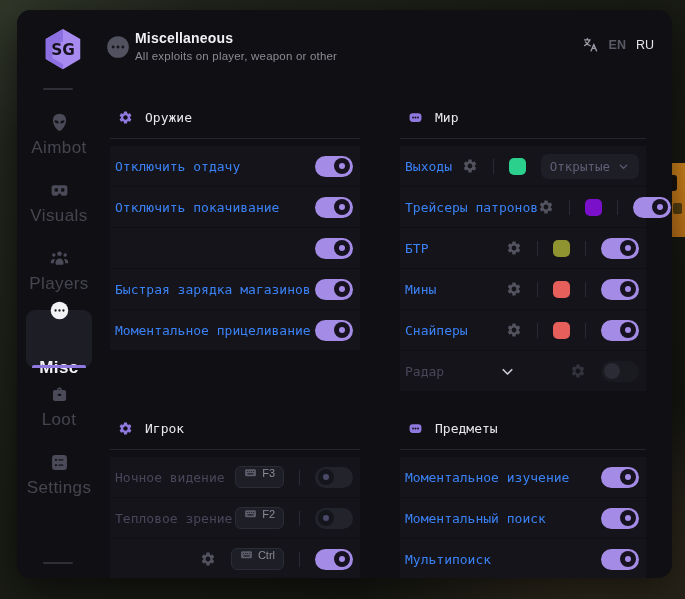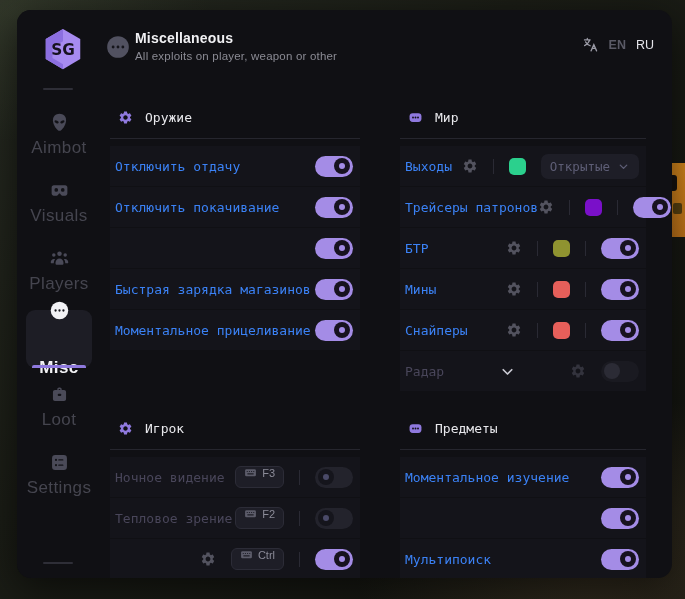--- a/index.html
+++ b/index.html
@@ -482,20 +482,21 @@
           <span class="row-label">Моментальное изучение</span>
           <div class="controls">
             <button class="ctl-toggle s-on">
               <span class="knob">
                 <span class="dot"></span>
               </span>
             </button>
           </div>
         </div>
         <div class="row">
+          <span class="row-label">Моментальный поиск</span>
           <div class="controls">
             <button class="ctl-toggle s-on">
               <span class="knob">
                 <span class="dot"></span>
               </span>
             </button>
           </div>
         </div>
         <div class="row">
           <span class="row-label">Мультипоиск</span>

